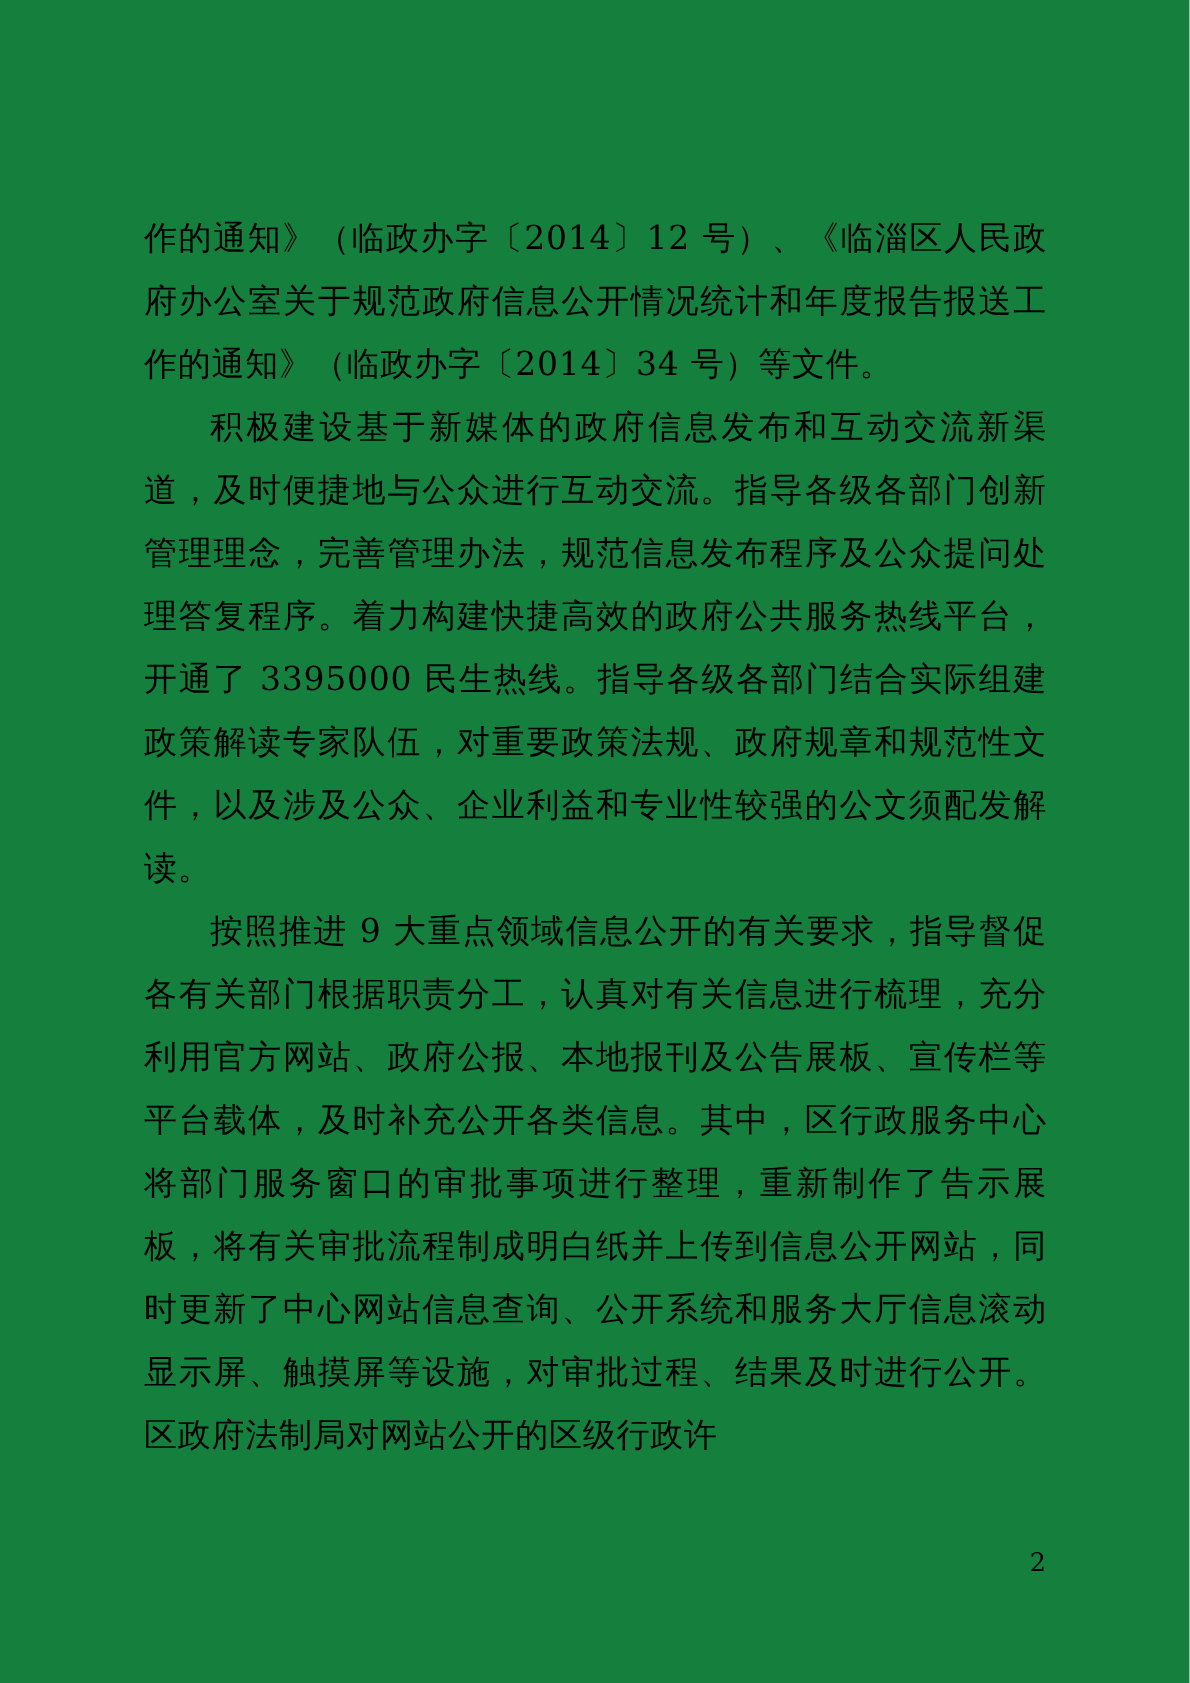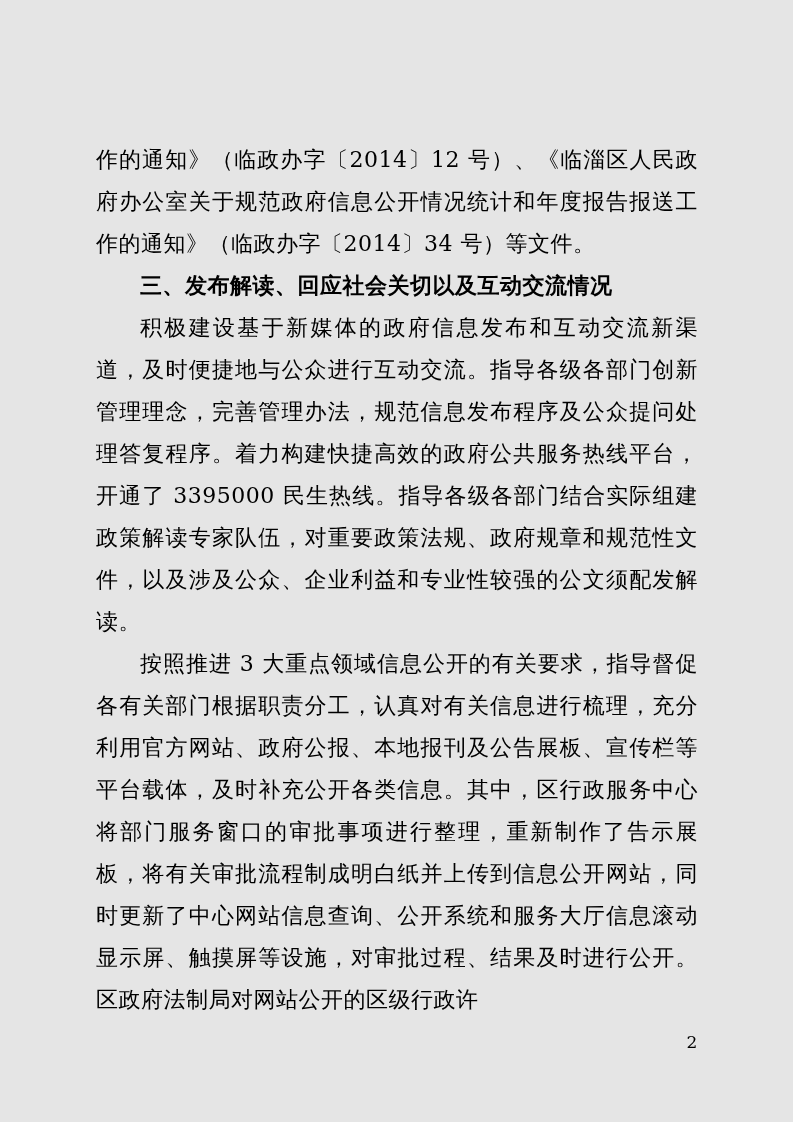--- a/index.html
+++ b/index.html
@@ -4,21 +4,21 @@
 <style>
   html, body {
     margin: 0;
     padding: 0;
     background: #ffffff;
   }
   .page {
     position: relative;
     width: 793px;
     height: 1122px;
-    background: #e5e5e5;
+    background: #15803d;
     overflow: hidden;
     font-family: "DejaVu Serif", "Liberation Serif", serif;
     color: #000000;
   }
   .content {
     position: absolute;
     left: 96px;
     top: 139px;
     width: 602px;
     font-size: 22px;
@@ -55,18 +55,17 @@
     font-family: "DejaVu Serif", "Liberation Serif", serif;
     color: #000000;
   }
 </style>
 </head>
 <body>
 
 <div class="page">
   <div class="content">
     <p class="para cont">作的通知》（临政办字〔2014〕12 号）、《临淄区人民政府办公室关于规范政府信息公开情况统计和年度报告报送工作的通知》（临政办字〔2014〕34 号）等文件。</p>
-    <h2 class="heading">三、发布解读、回应社会关切以及互动交流情况</h2>
     <p class="para indent">积极建设基于新媒体的政府信息发布和互动交流新渠道，及时便捷地与公众进行互动交流。指导各级各部门创新管理理念，完善管理办法，规范信息发布程序及公众提问处理答复程序。着力构建快捷高效的政府公共服务热线平台，开通了 3395000 民生热线。指导各级各部门结合实际组建政策解读专家队伍，对重要政策法规、政府规章和规范性文件，以及涉及公众、企业利益和专业性较强的公文须配发解读。</p>
-    <p class="para indent">按照推进 3 大重点领域信息公开的有关要求，指导督促各有关部门根据职责分工，认真对有关信息进行梳理，充分利用官方网站、政府公报、本地报刊及公告展板、宣传栏等平台载体，及时补充公开各类信息。其中，区行政服务中心将部门服务窗口的审批事项进行整理，重新制作了告示展板，将有关审批流程制成明白纸并上传到信息公开网站，同时更新了中心网站信息查询、公开系统和服务大厅信息滚动显示屏、触摸屏等设施，对审批过程、结果及时进行公开。区政府法制局对网站公开的区级行政许</p>
+    <p class="para indent">按照推进 9 大重点领域信息公开的有关要求，指导督促各有关部门根据职责分工，认真对有关信息进行梳理，充分利用官方网站、政府公报、本地报刊及公告展板、宣传栏等平台载体，及时补充公开各类信息。其中，区行政服务中心将部门服务窗口的审批事项进行整理，重新制作了告示展板，将有关审批流程制成明白纸并上传到信息公开网站，同时更新了中心网站信息查询、公开系统和服务大厅信息滚动显示屏、触摸屏等设施，对审批过程、结果及时进行公开。区政府法制局对网站公开的区级行政许</p>
   </div>
   <div class="page-number">2</div>
 </div>
 
 </body></html>

